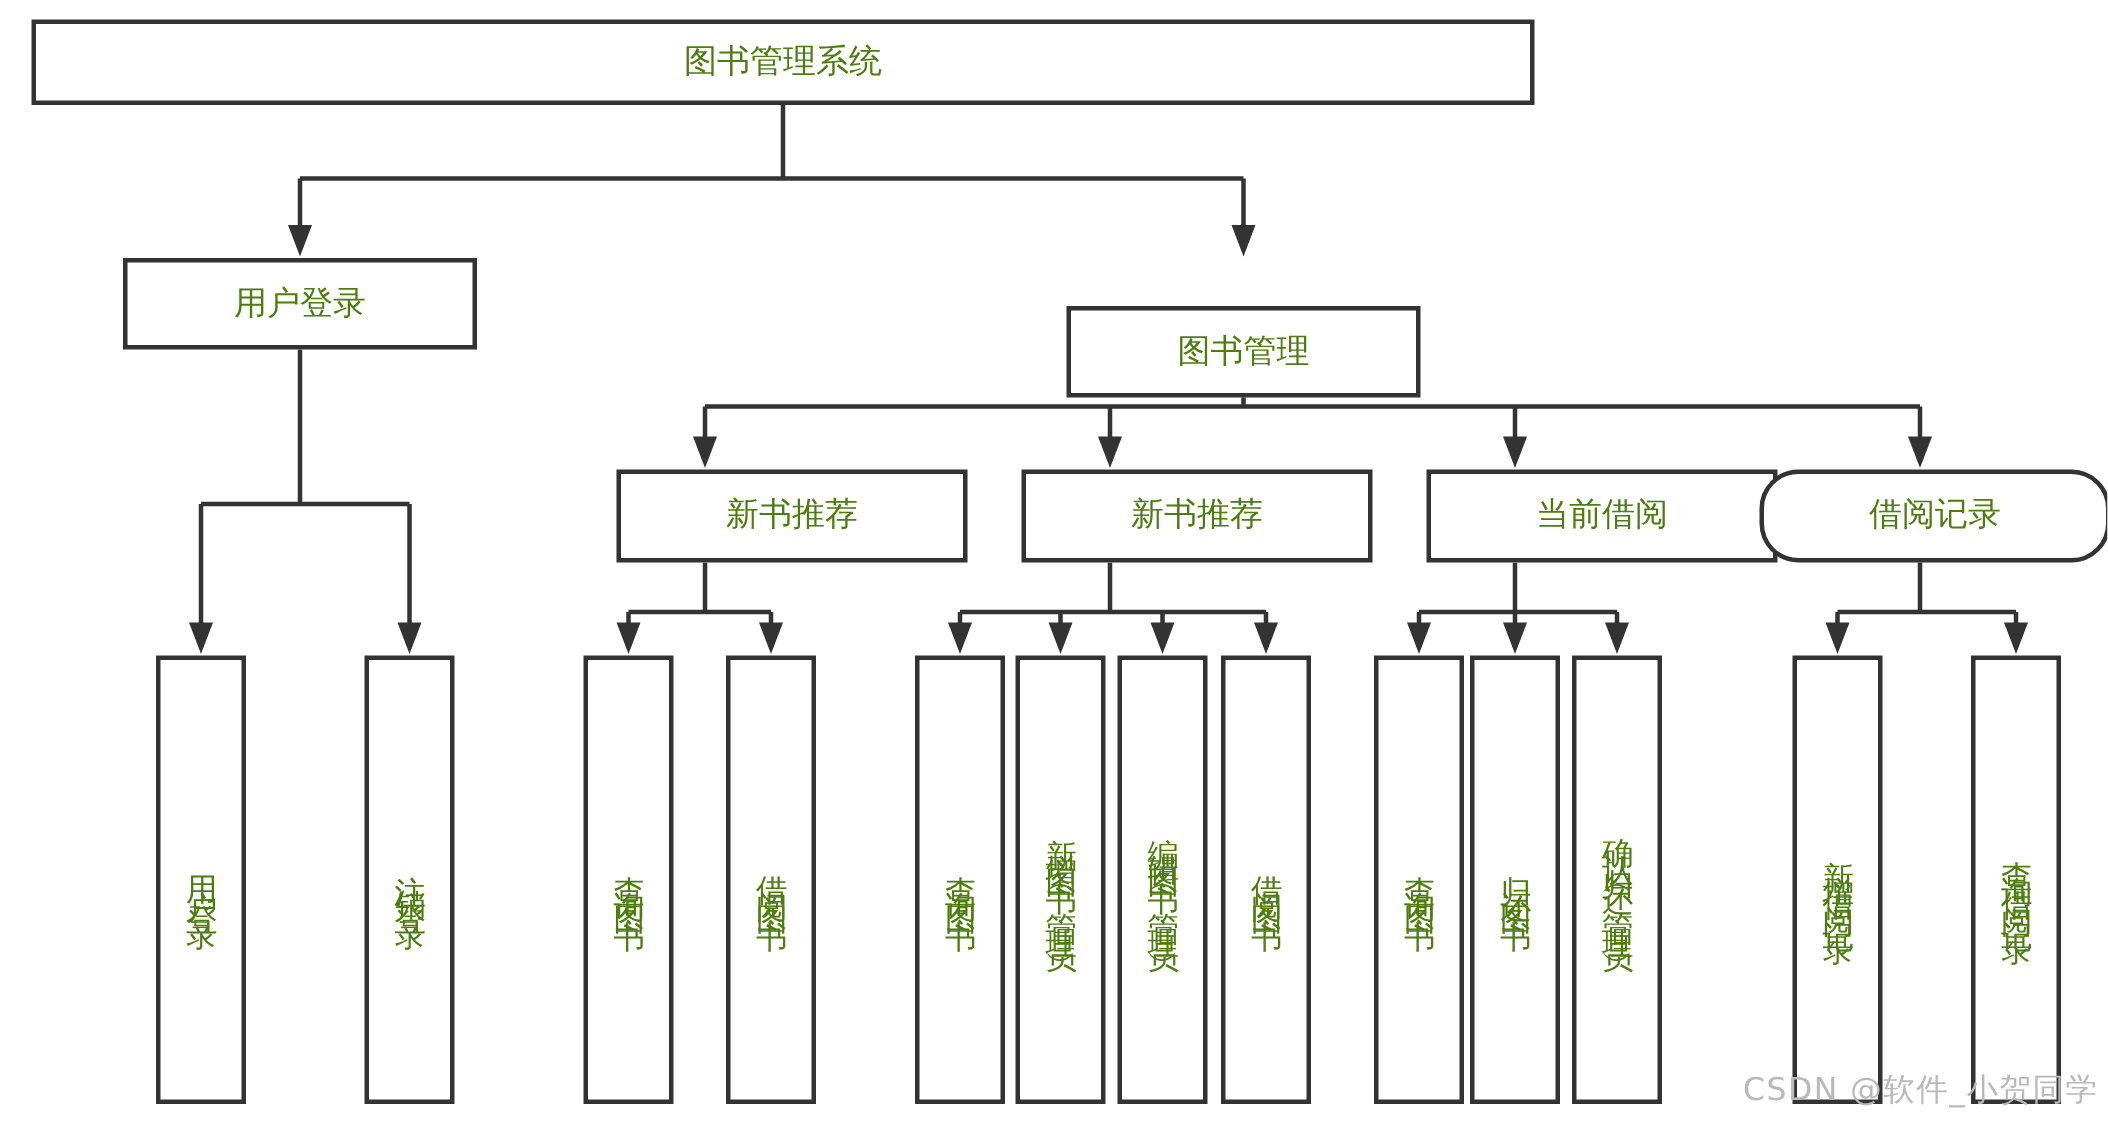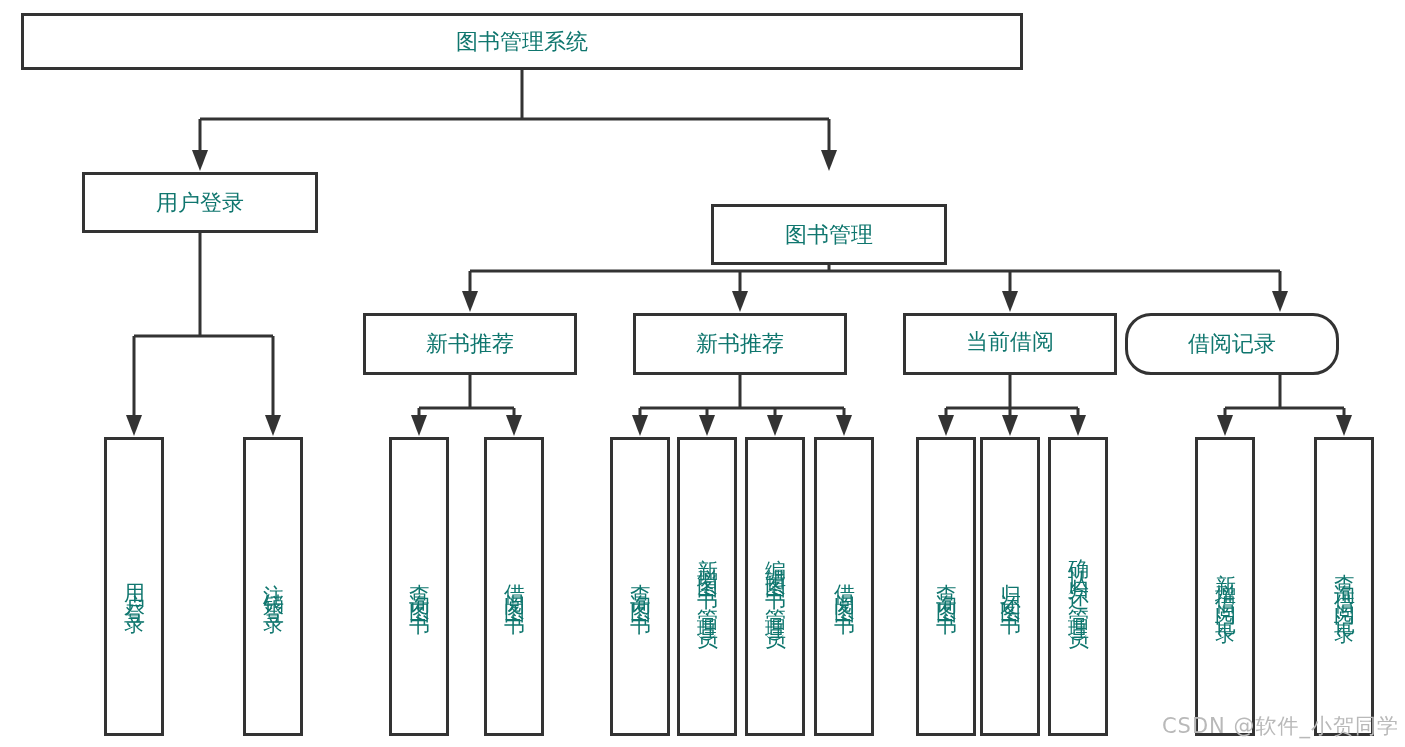--- a/index.html
+++ b/index.html
@@ -3,32 +3,32 @@
 <meta charset="utf-8">
 <style>
   html,body{margin:0;padding:0;background:#ffffff;}
   body{font-family:"DejaVu Sans","Liberation Sans",sans-serif;}
   .canvas{
     position:relative;width:1405px;height:747px;background:#ffffff;overflow:hidden;
   }
   .connectors{position:absolute;left:0;top:0;z-index:1;}
   .node{
     position:absolute;box-sizing:border-box;
-    border:3px solid #333333;background:#ffffff;color:#0f766e;
+    border:3px solid #333333;background:#ffffff;color:#4d7c0f;
     display:flex;align-items:center;justify-content:center;
     font-size:22px;line-height:1;z-index:2;white-space:nowrap;
   }
   .root{left:21px;top:13px;width:1002px;height:57px;}
   .l2{height:61px;width:236px;top:172px;}
   .l2.pos-0{left:82px;}
   .l2.pos-1{left:711px;margin-top:32px;}
-  .l3{height:62px;width:214px;top:313px;}
+  .l3{height:62px;width:234px;top:313px;margin-left:48px;}
   .l3.pos-0{left:363px;}
   .l3.pos-1{left:633px;}
-  .l3.pos-2{left:903px;font-family:Liberation Mono, monospace;}
+  .l3.pos-2{left:903px;}
   .l3.pos-3{left:1125px;border-radius:26px;}
   .leaf{
     top:437px;height:299px;width:60px;
     writing-mode:vertical-rl;letter-spacing:10px;font-size:21px;
   }
   .watermark{
     position:absolute;right:6px;top:712px;z-index:3;
     font-size:21px;color:#b9b9b9;letter-spacing:1px;white-space:nowrap;text-align:center;
   }
 </style>

